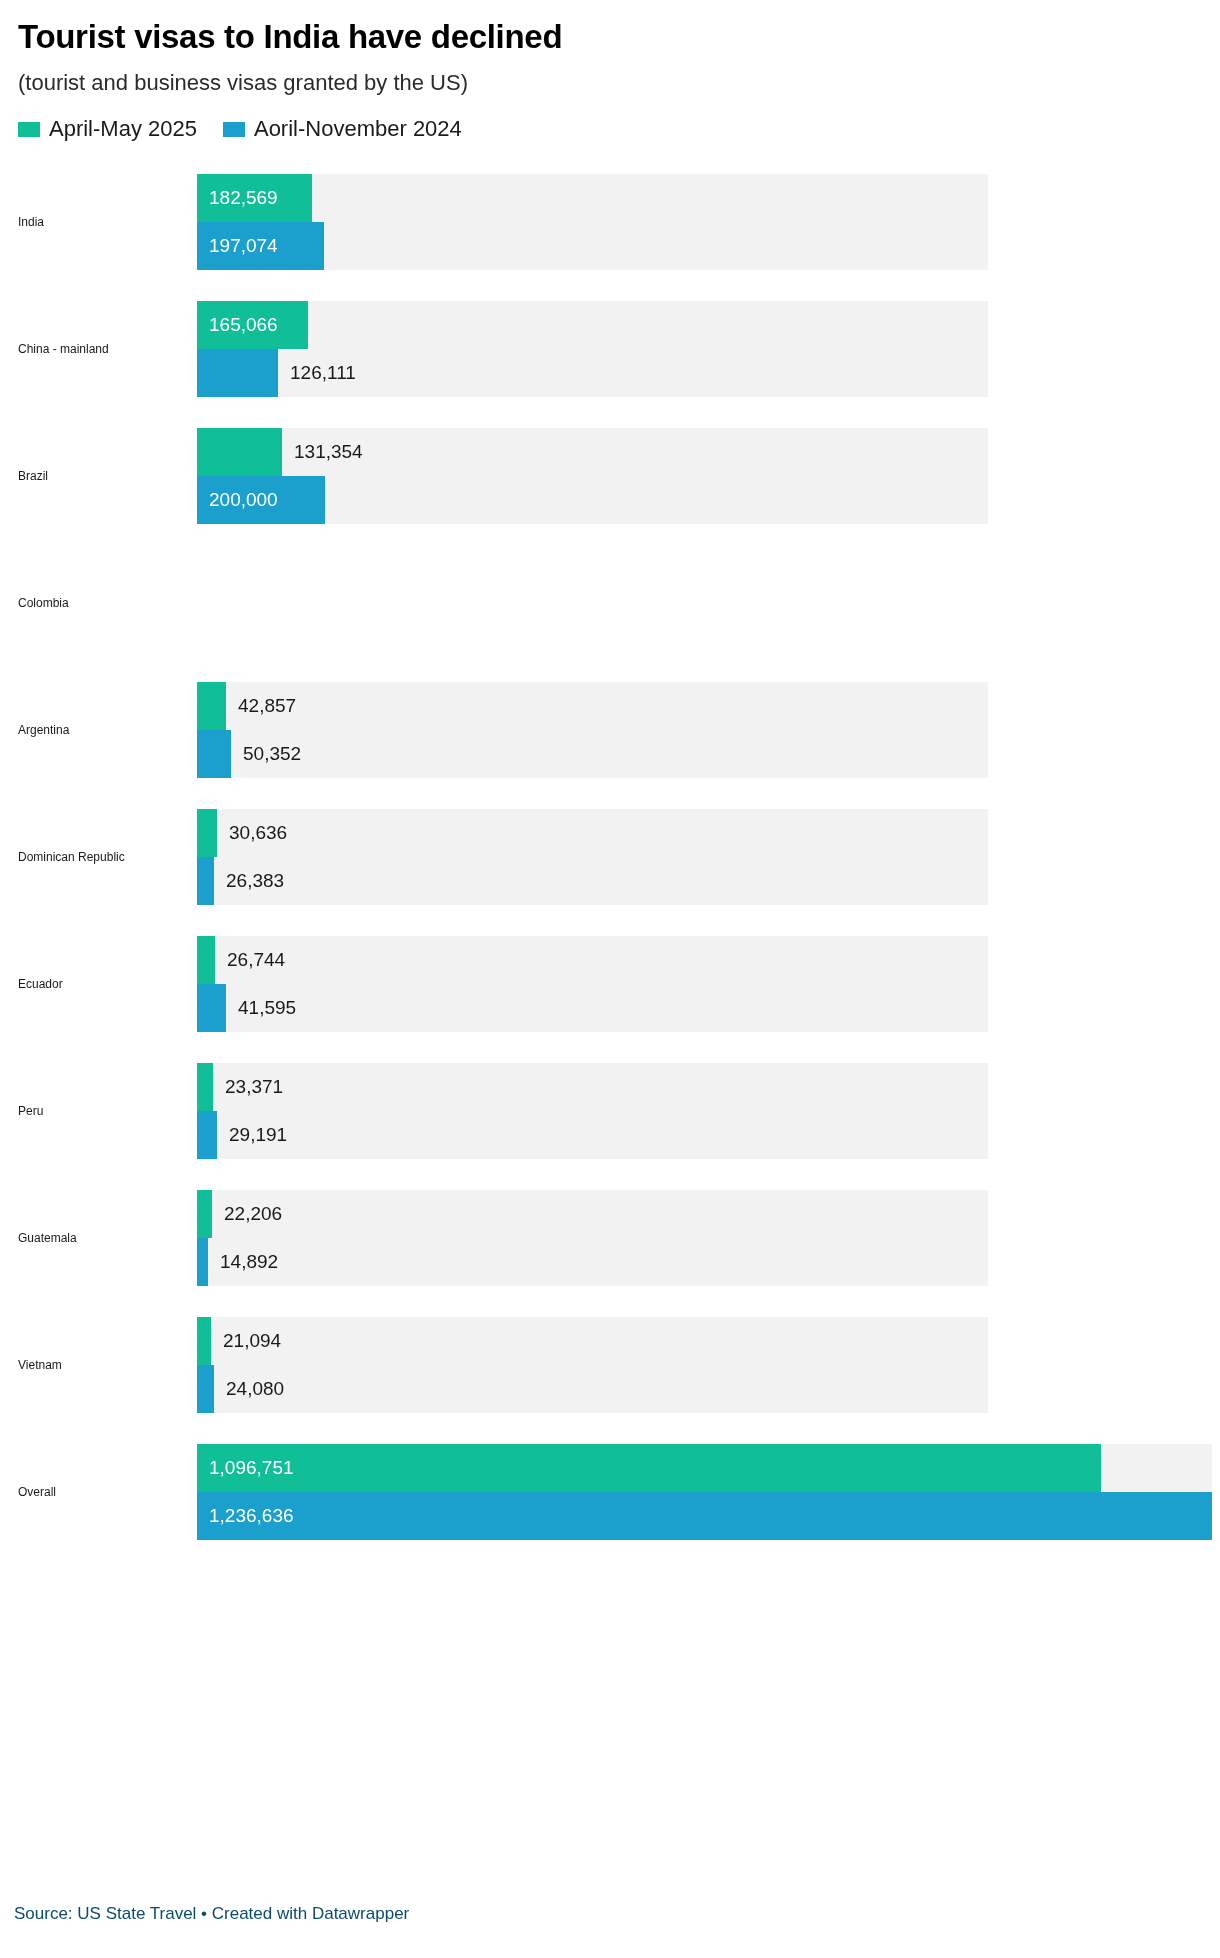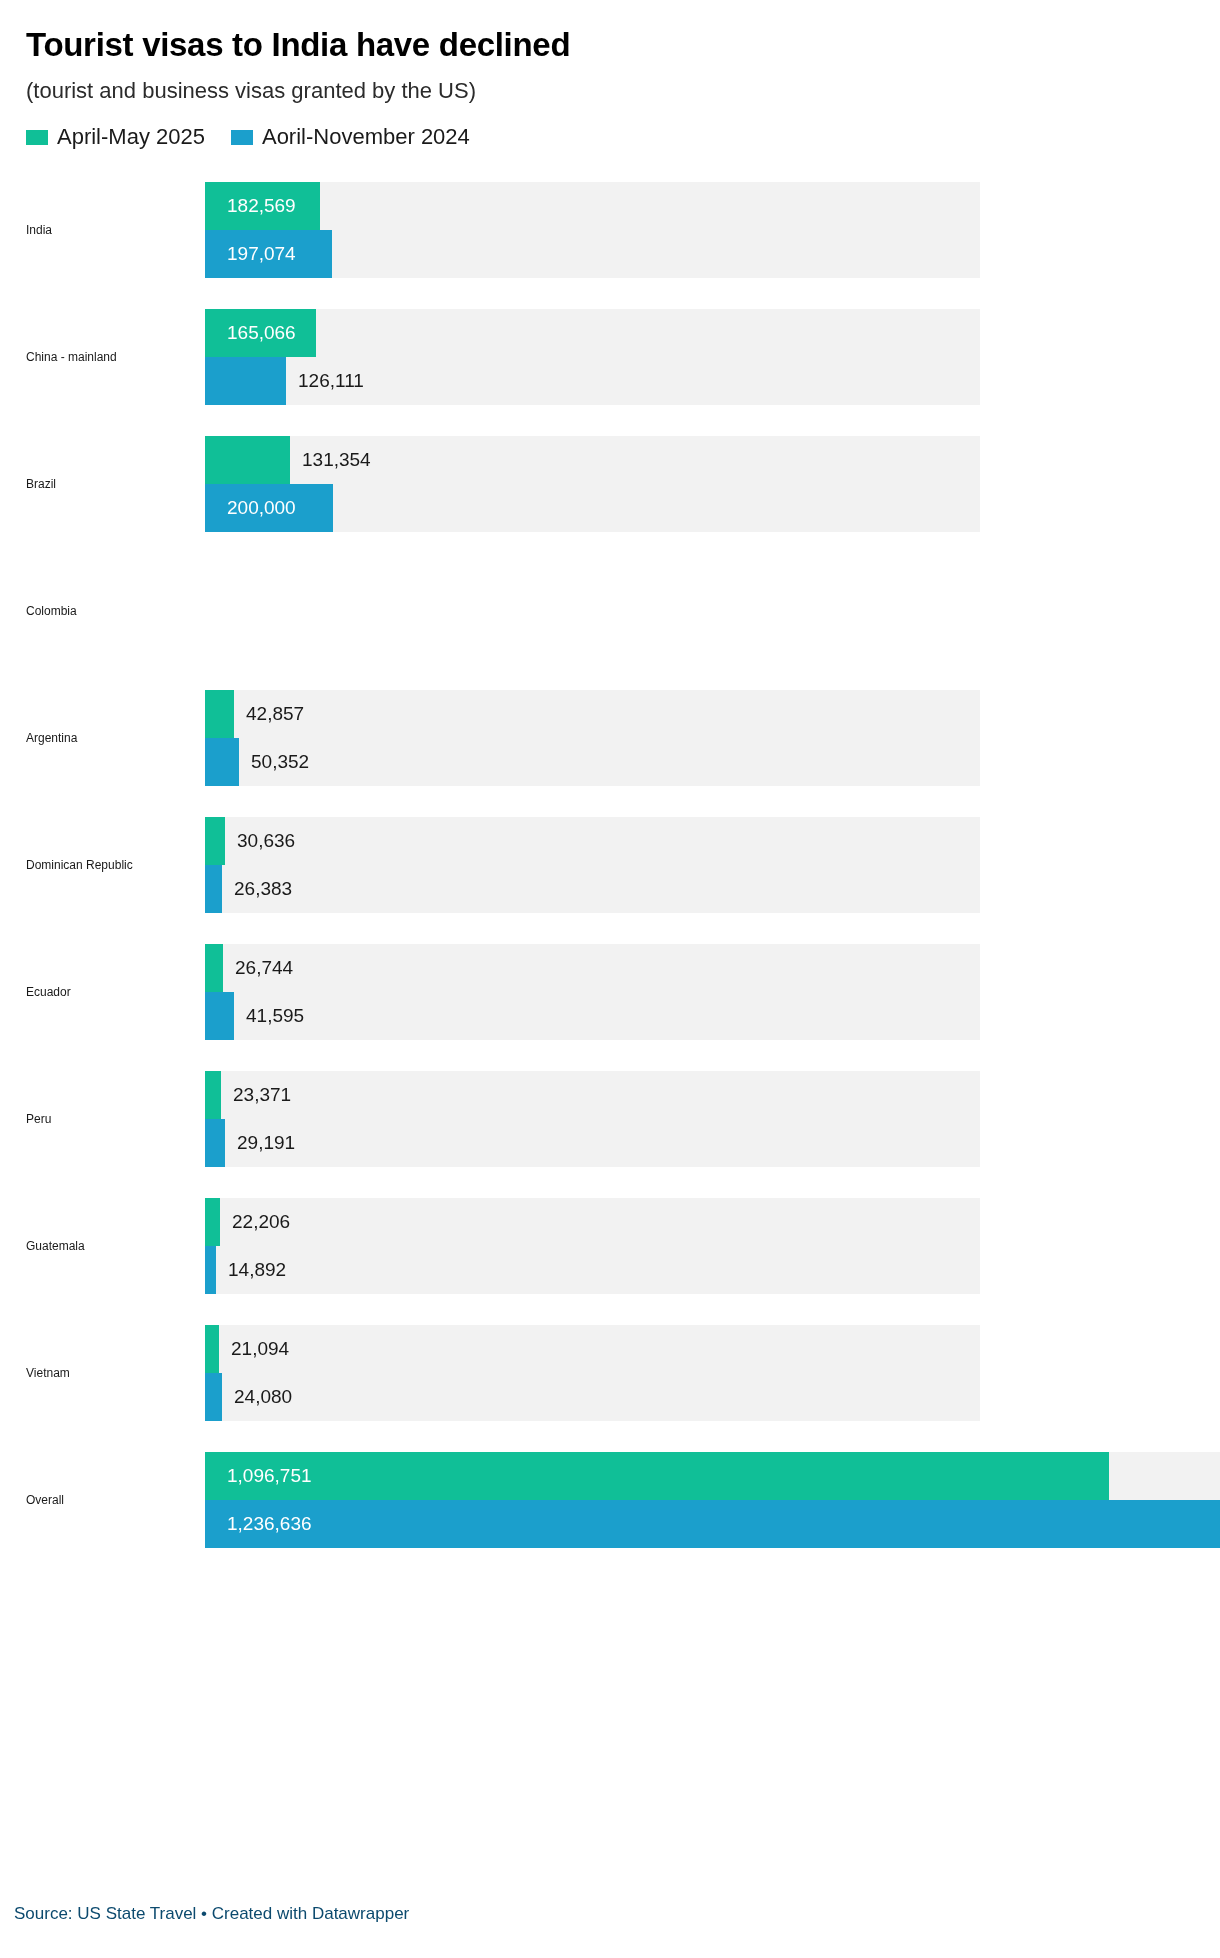--- a/index.html
+++ b/index.html
@@ -10,21 +10,21 @@
   }
   body {
     font-family:"Liberation Sans", sans-serif;
     color:#1a1a1a;
     -webkit-font-smoothing:antialiased;
   }
   .chart-root {
     position:relative;
     width:992px;
     min-height:1958px;
-    padding:12px;
+    padding:4px;
   }
 
   
   .header { padding:14px 14px 0 14px; }
   .chart-title {
     font-size:33px;
     font-weight:bold;
     letter-spacing:-0.3px;
     line-height:1.15;
     color:#000000;
@@ -87,21 +87,21 @@
     flex:0 0 auto;
   }
   .bar-value {
     font-size:19px;
     line-height:48px;
     white-space:nowrap;
     pointer-events:none;
   }
   .bar-value.inside {
     position:absolute;
-    left:22px;
+    left:12px;
     top:0;
     color:#ffffff;
   }
   .bar-value.outside {
     color:#1a1a1a;
     padding-left:12px;
   }
 
   
   .footer {

